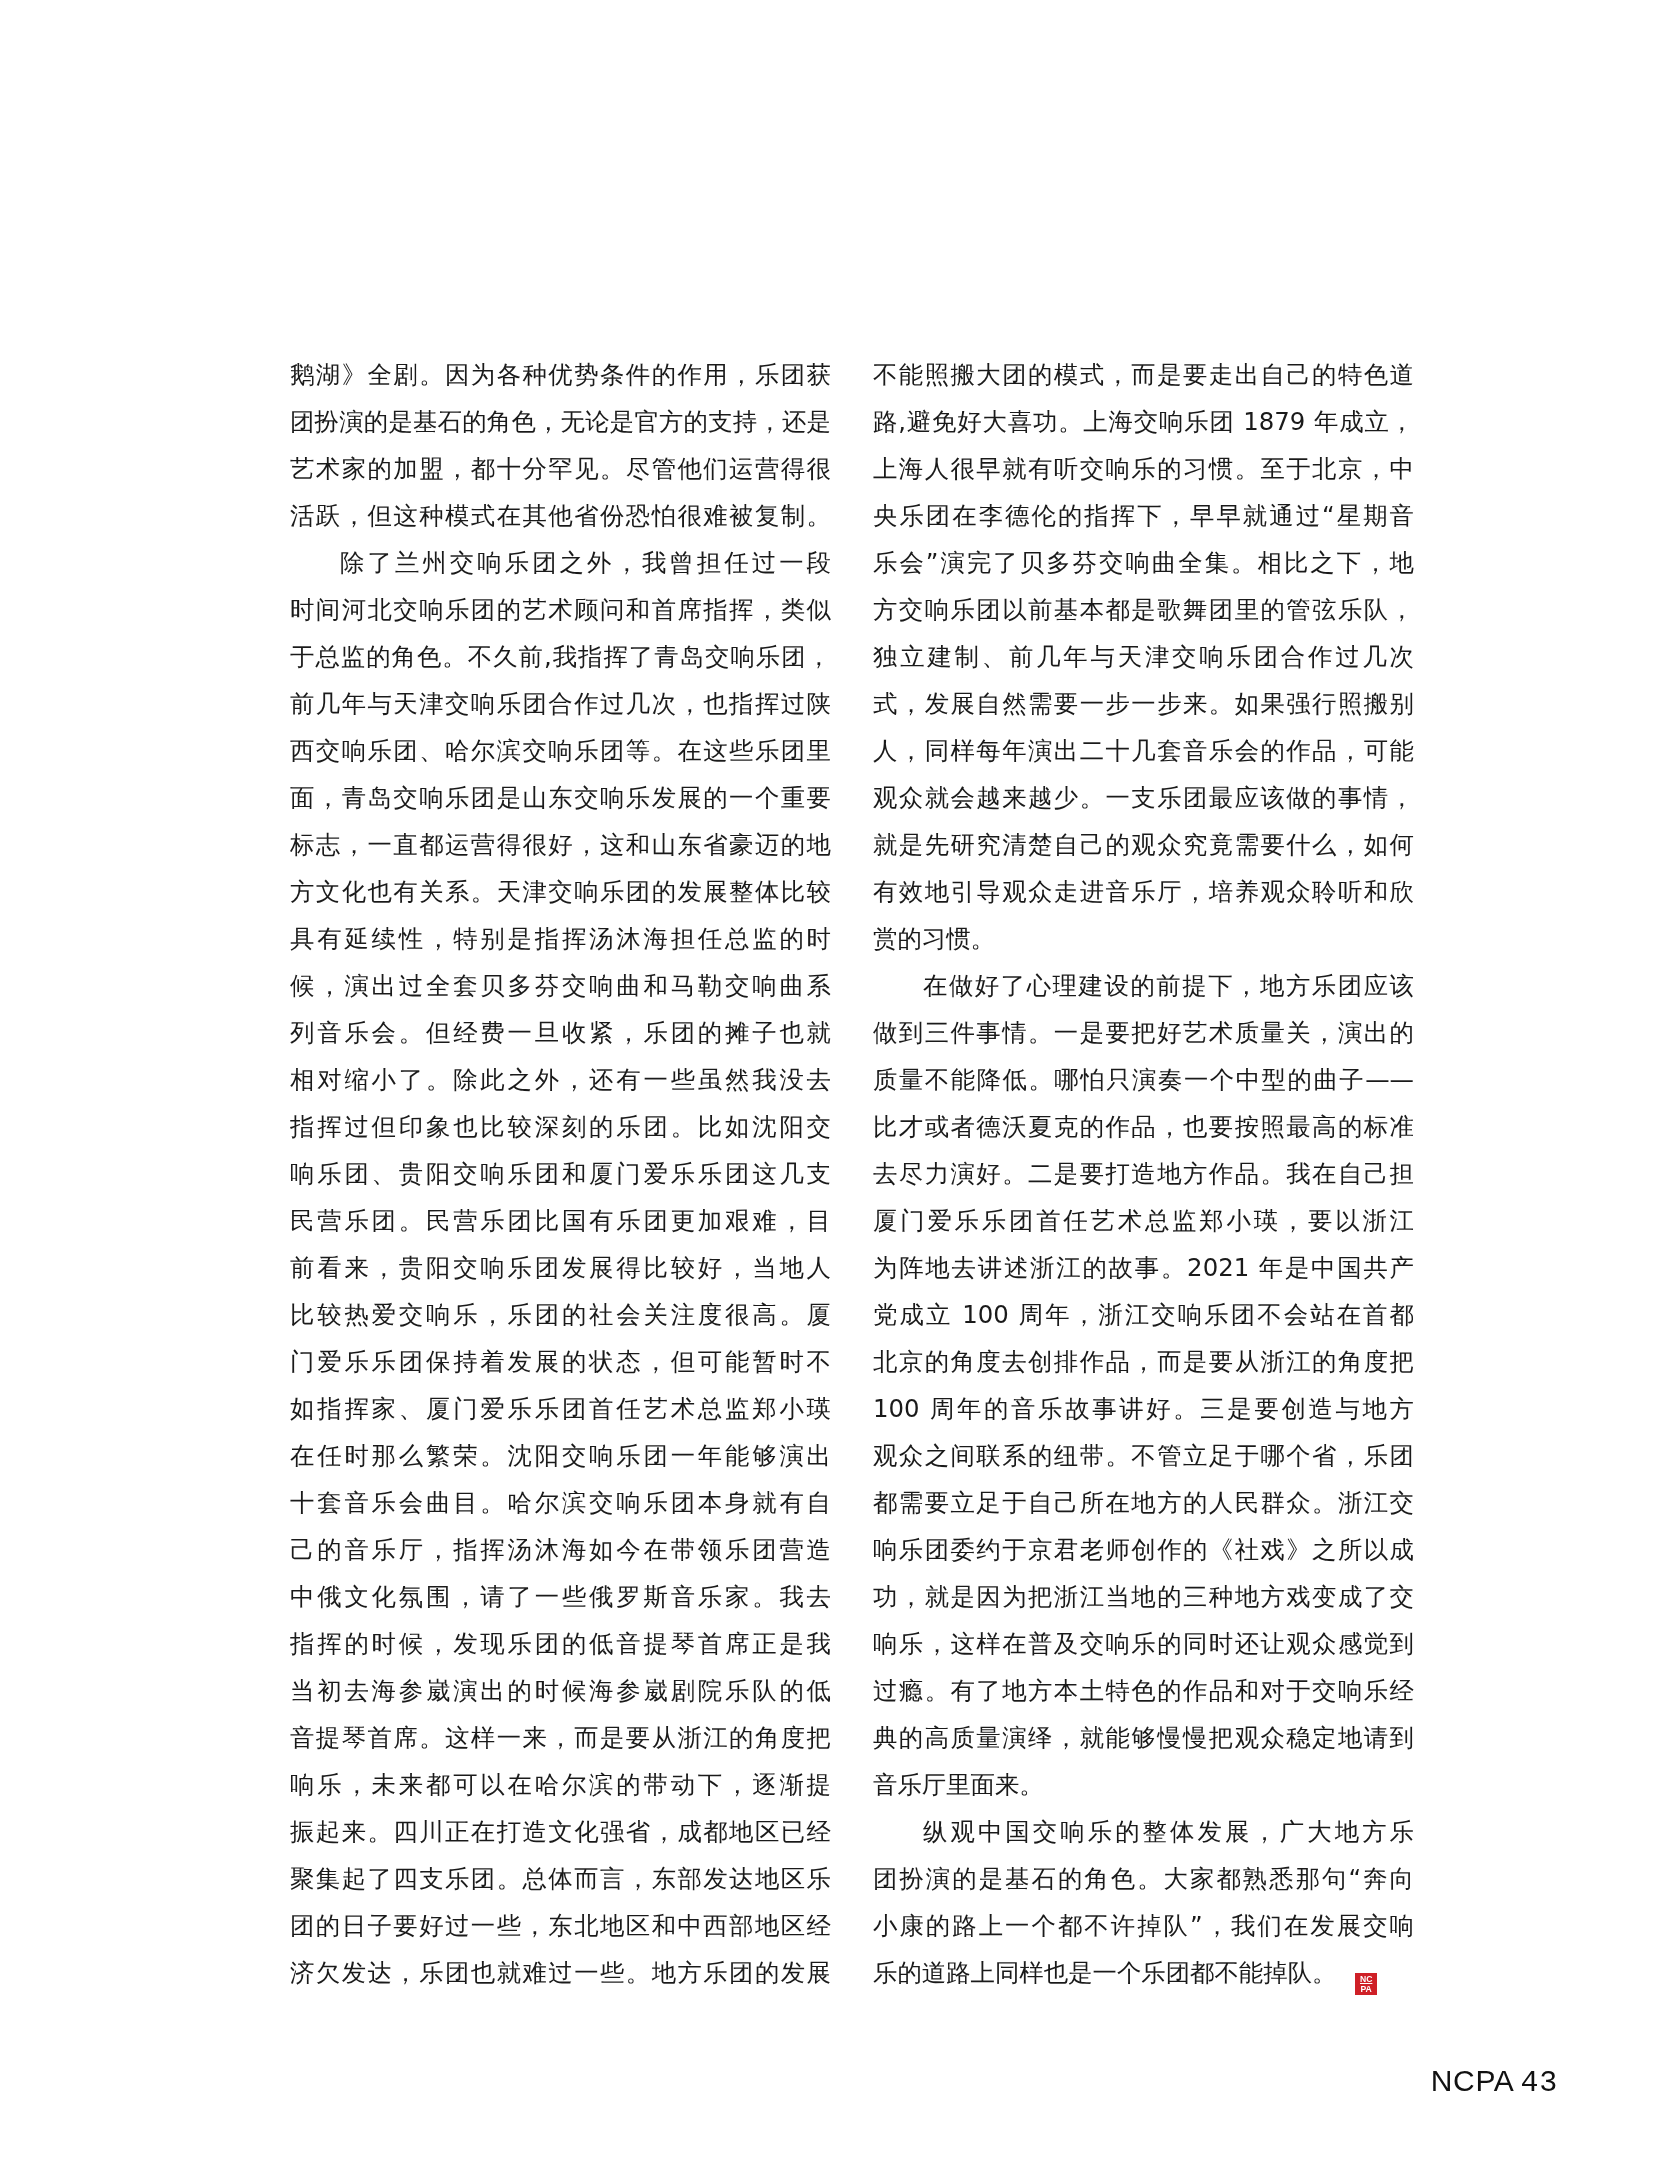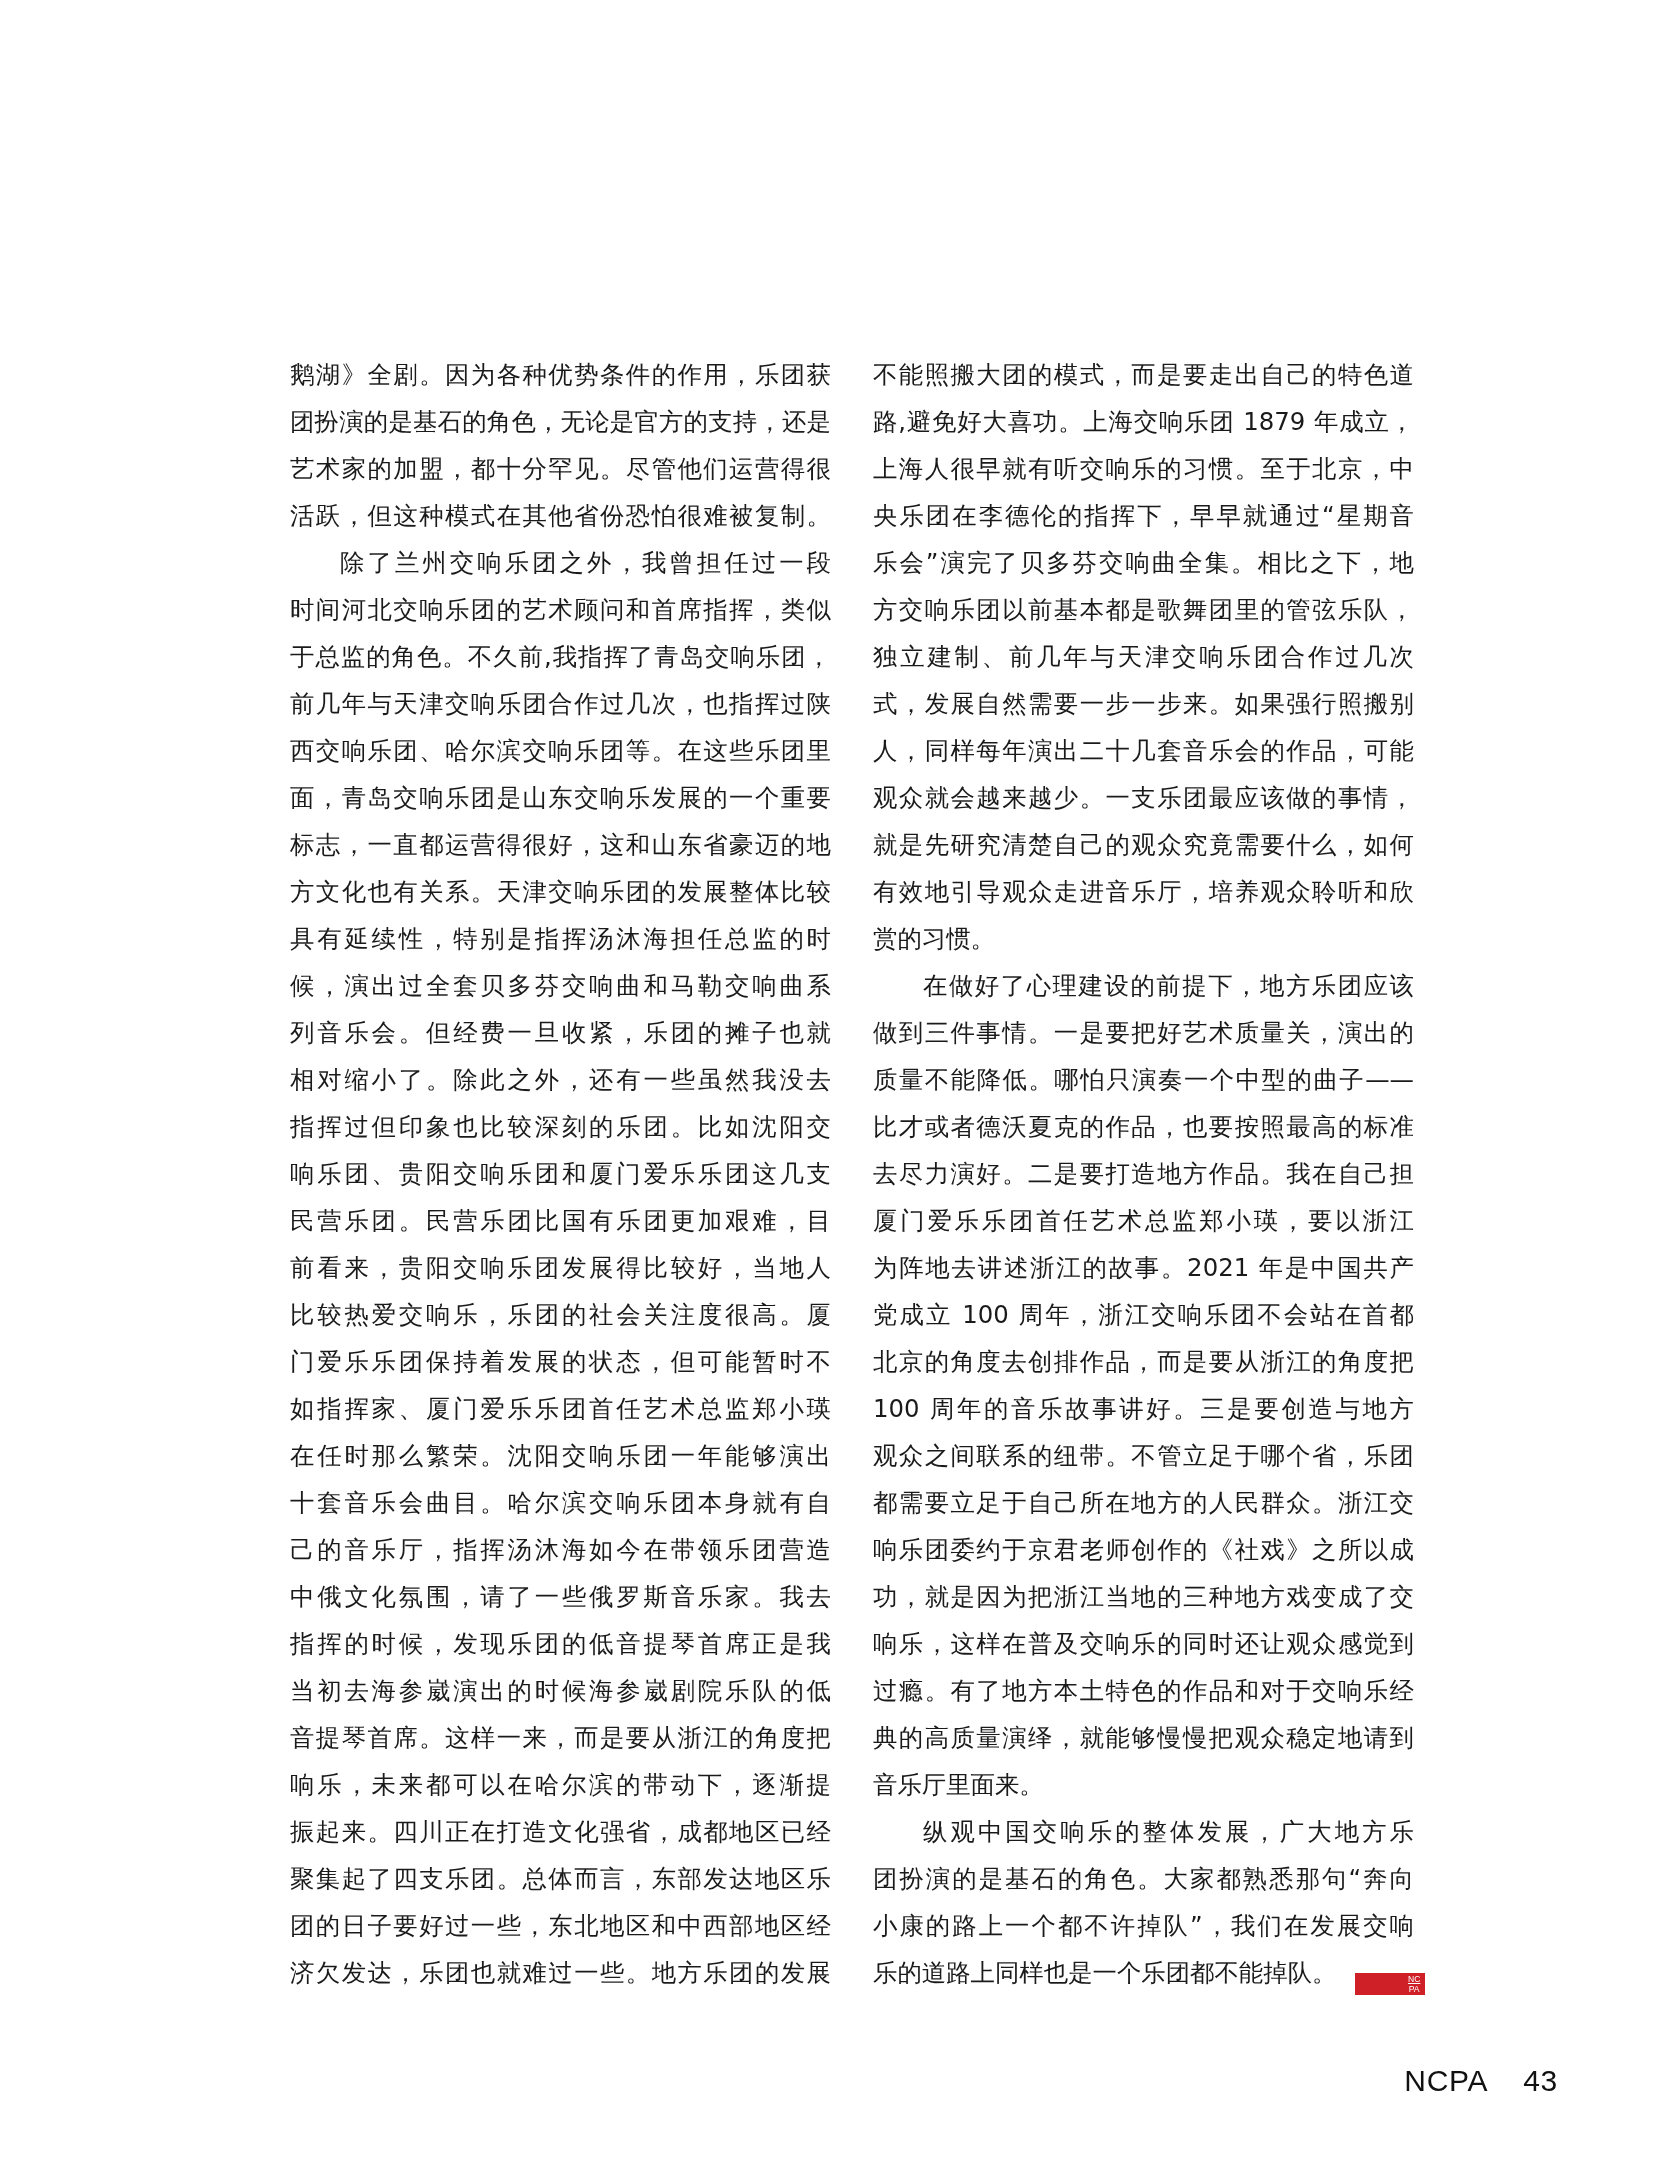--- a/index.html
+++ b/index.html
@@ -41,42 +41,41 @@
   }
   .seal {
     position: absolute;
     left: 1355px;
     top: 1973px;
     width: 22.4px;
     height: 22.4px;
     background: #cf2027;
     color: #ffffff;
     font-family: "Liberation Sans", sans-serif;
-    font-weight: normal;
+    font-weight: bold;
     font-size: 8.6px;
     line-height: 10px;
     text-align: center;
     display: flex;
     flex-direction: column;
     justify-content: center;
-    padding-left: 48px;
   }
   .seal .seal-top { text-decoration: underline; }
   .footer {
     position: absolute;
     right: 118px;
     top: 2064px;
     font-family: "Liberation Sans", sans-serif;
     font-size: 30px;
     line-height: 33px;
     color: #111111;
     letter-spacing: 0.7px;
     white-space: nowrap;
   }
-  .footer .footer-num { margin-left: 35px; }
+  .footer .footer-num { margin-left: 6px; font-family: Liberation Mono, monospace; }
 </style>
 </head>
 <body>
 
 <div class="page">
 
   <div class="column column-left" id="col-left">
       <div class="line">鹅湖》全剧。因为各种优势条件的作用，乐团获</div>
       <div class="line">团扮演的是基石的角色，无论是官方的支持，还是</div>
       <div class="line">艺术家的加盟，都十分罕见。尽管他们运营得很</div>

